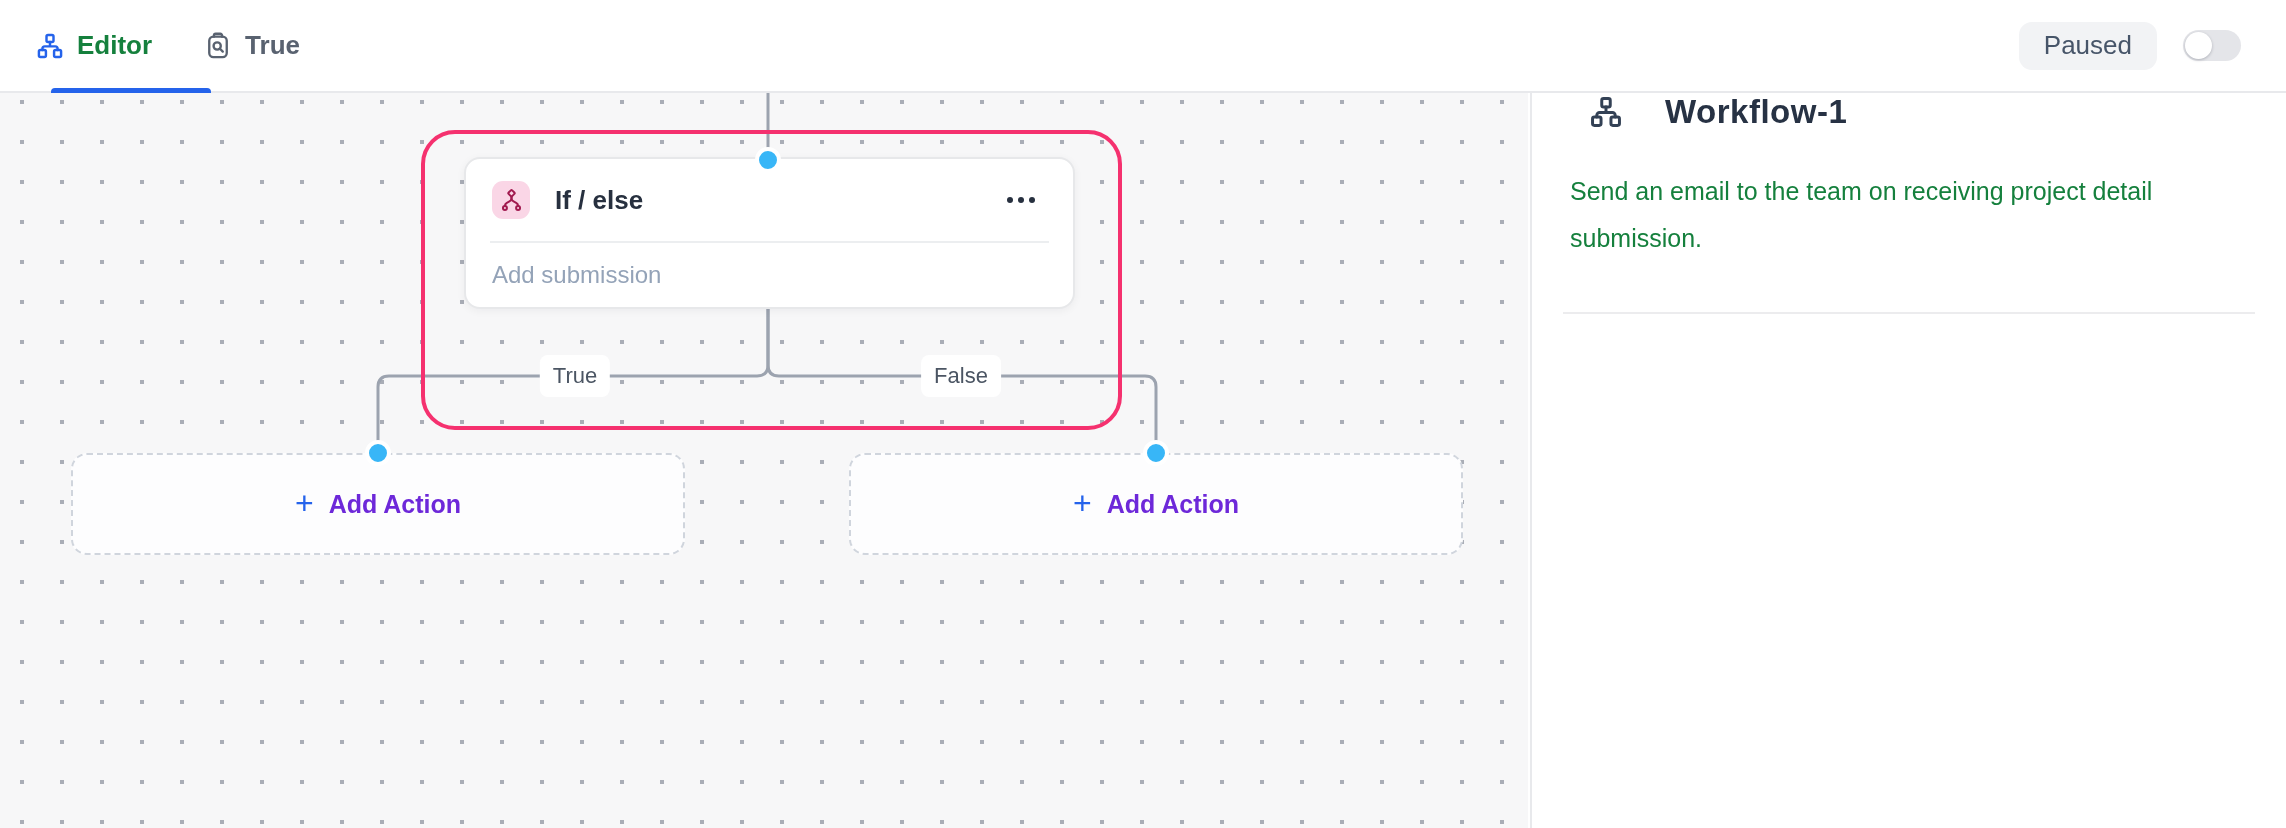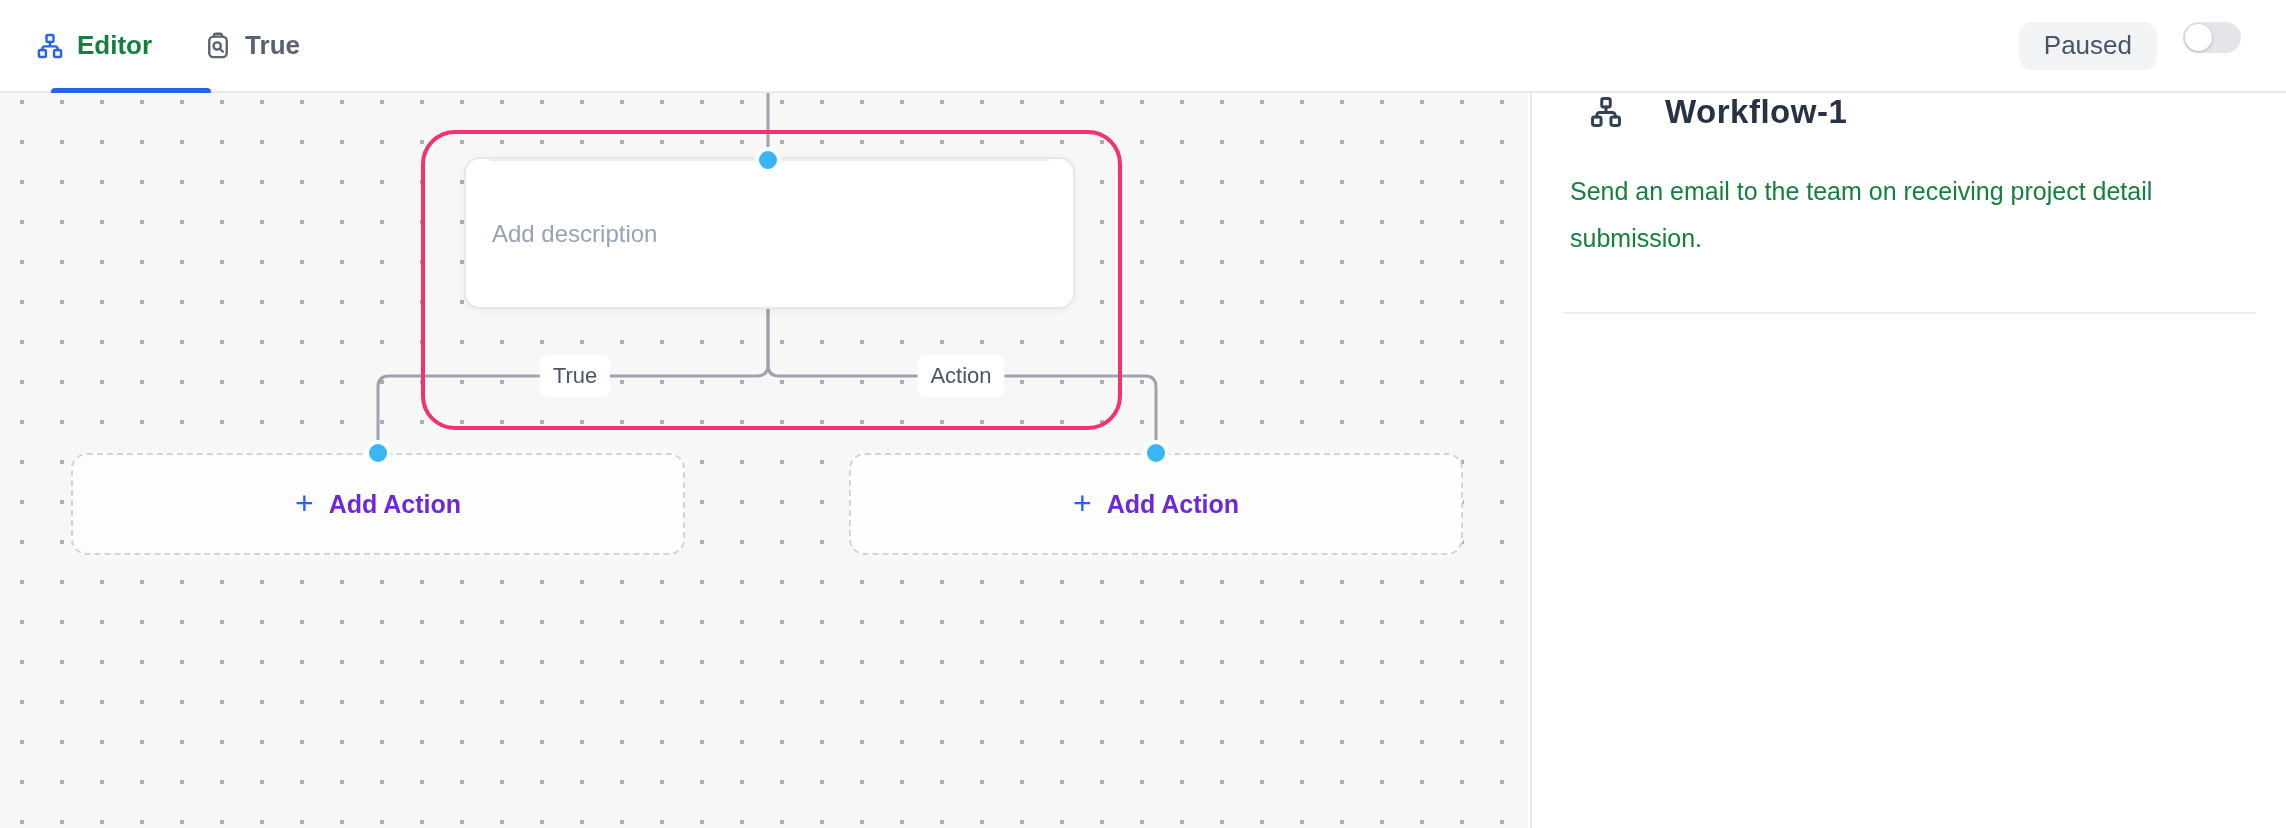--- a/index.html
+++ b/index.html
@@ -25,21 +25,21 @@
   .tab .tab-icon { display: flex; align-items: center; }
   .tab-label { font-size: 26px; font-weight: 700; }
   .tab.active .tab-label { color: #15803d; }
   .tab.inactive .tab-label { color: #596270; font-weight: 600; }
   .tab.inactive .tab-icon { color: #596270; }
   .tab.active .tab-icon { color: #2563eb; }
   .active-underline {
     position: absolute; left: 15px; bottom: -2px; width: 160px; height: 6px;
     background: #2563eb; border-radius: 4px 4px 0 0;
   }
-  .topbar-right { margin-left: auto; display: flex; align-items: flex-start; gap: 26px; }
+  .topbar-right { margin-left: auto; display: flex; align-items: center; gap: 26px; }
   .paused-badge {
     height: 48px; padding: 0 25px; background: #f2f3f5; border-radius: 13px;
     display: flex; align-items: center; font-size: 26px; color: #475569;
   }
   .toggle {
     width: 58px; height: 31px; border-radius: 16px; background: #e4e5e9;
     position: relative; cursor: pointer;
   }
   .toggle-knob {
     position: absolute; left: 2px; top: 2px; width: 27px; height: 27px;
@@ -173,28 +173,47 @@
 
   <svg class="connectors" width="1528" height="735" viewBox="0 0 1528 735" fill="none">
     <path d="M768 0 V60" stroke="#9ca3af" stroke-width="3"></path>
     <path d="M768 216 V272 Q768 283 757 283 H389 Q378 283 378 294 V352" stroke="#9ca3af" stroke-width="3"></path>
     <path d="M768 216 V272 Q768 283 779 283 H1145 Q1156 283 1156 294 V352" stroke="#9ca3af" stroke-width="3"></path>
   </svg>
 
   <div class="selection-outline"></div>
 
   <div class="node-card">
+    <div class="node-header">
+      <div class="node-icon-box">
+        <svg width="25" height="25" viewBox="0 0 24 24" fill="none" stroke="currentColor" stroke-width="1.9" stroke-linecap="round" stroke-linejoin="round">
+          <rect x="9.6" y="2.6" width="4.8" height="4.8" rx="0.9" transform="rotate(45 12 5)"></rect>
+          <path d="M12 8.4v1.4c0 1.7-.9 2.5-2.4 3.3l-2.1 1.1c-1.4.8-1.8 1.6-1.8 2.7v.3"></path>
+          <path d="M12 8.4v1.4c0 1.7.9 2.5 2.4 3.3l2.1 1.1c1.4.8 1.8 1.6 1.8 2.7v.3"></path>
+          <circle cx="5.7" cy="19.2" r="1.9"></circle>
+          <circle cx="18.3" cy="19.2" r="1.9"></circle>
+        </svg>
+      </div>
+      <div class="node-title">If / else</div>
+      <div class="node-menu" title="">
+        <span style="display:flex;gap:5px;">
+            <i></i>
+            <i></i>
+            <i></i>
+          </span>
+      </div>
+    </div>
     <div class="node-divider"></div>
     <div class="node-desc-row">
-      <span class="node-desc">Add description</span>
+      <span class="node-desc">Add submission</span>
     </div>
   </div>
 
   <div class="branch-label true">True</div>
-  <div class="branch-label false">Action</div>
+  <div class="branch-label false">False</div>
 
   <div class="add-action left">
     <span class="plus-glyph">+</span>
     <span class="add-action-label">Add Action</span>
   </div>
   <div class="add-action right">
     <span class="plus-glyph">+</span>
     <span class="add-action-label">Add Action</span>
   </div>
 

